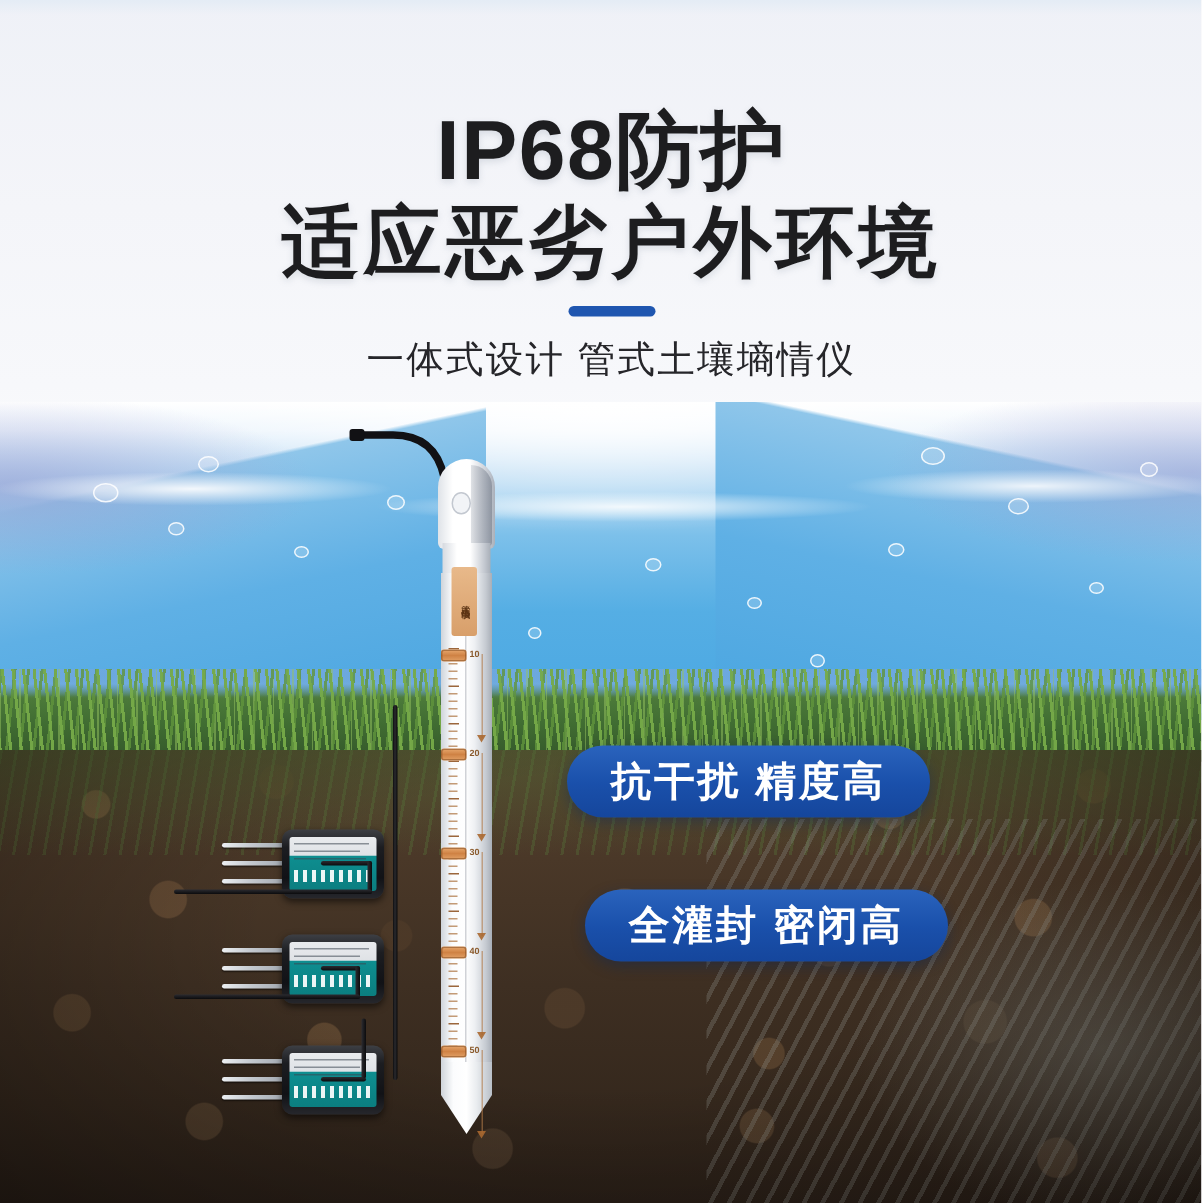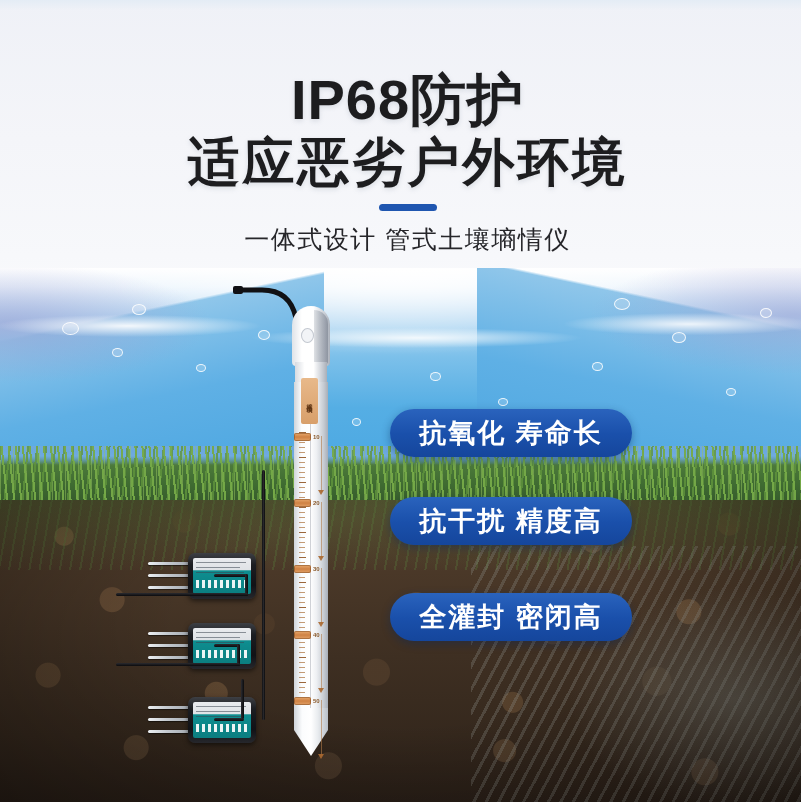--- a/index.html
+++ b/index.html
@@ -455,24 +455,21 @@
         <div class="arw" style="top: 120px;"></div>
         <div class="arw-line" style="top: 132px; height: 56px;"></div>
         <div class="arw" style="top: 186px;"></div>
         <div class="arw-line" style="top: 198px; height: 56px;"></div>
         <div class="arw" style="top: 252px;"></div>
         <div class="arw-line" style="top: 264px; height: 56px;"></div>
         <div class="arw" style="top: 318px;"></div>
       </div>
   </div>
 
-  <div class="badge" style="left:390px;top:409px;width:242px;">
-    <span>抗氧化 寿命长</span>
-  </div>
-  <div class="badge" style="left:390px;top:497px;width:242px;">
+  <div class="badge" style="left:378px;top:497px;width:242px;">
     <span>抗干扰 精度高</span>
   </div>
   <div class="badge" style="left:390px;top:593px;width:242px;">
     <span>全灌封 密闭高</span>
   </div>
 
 
 </div>
 
 </body></html>

